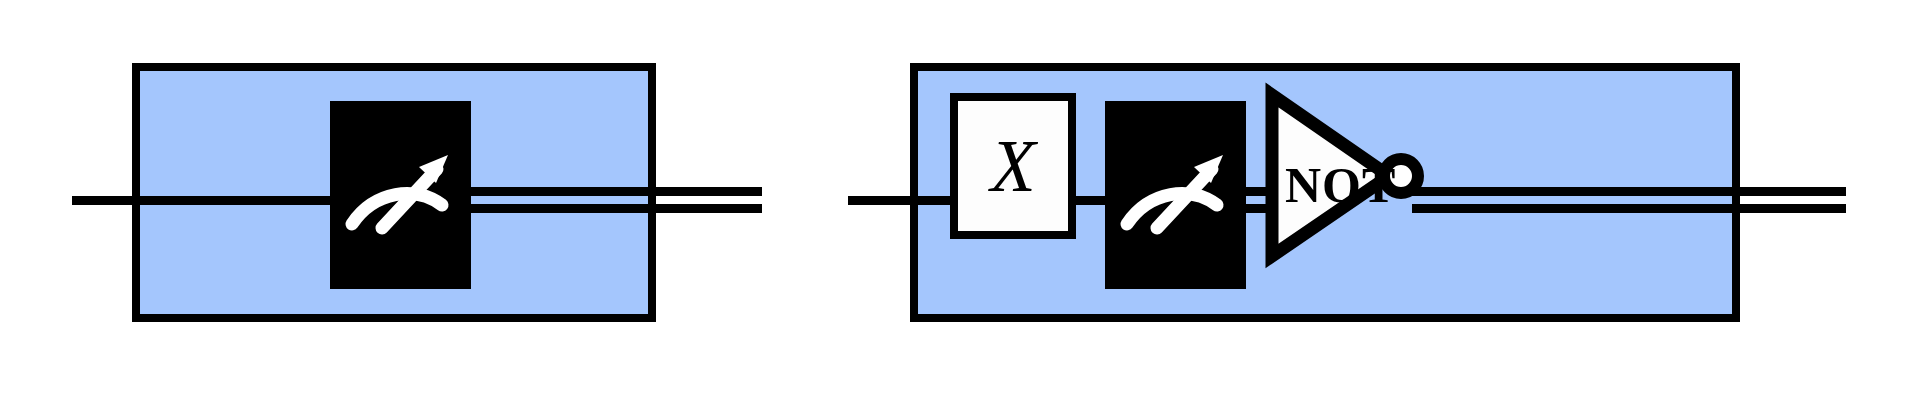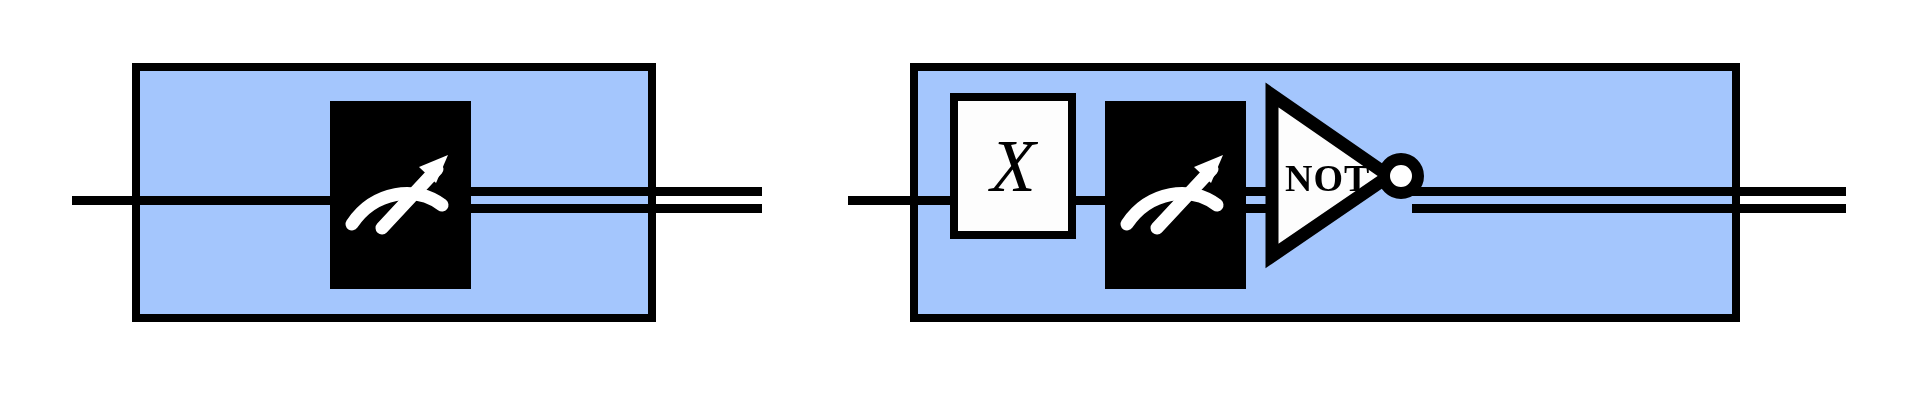--- a/index.html
+++ b/index.html
@@ -97,21 +97,21 @@
   .not-gate svg {
     display: block;
     width: 100%;
     height: 100%;
     overflow: visible;
   }
   .not-label {
     position: absolute;
     font-family: "Liberation Serif", "DejaVu Serif", serif;
     font-weight: bold;
-    font-size: 38px;
+    font-size: 50px;
     letter-spacing: 1px;
     color: #000000;
     user-select: none;
     white-space: nowrap;
   }
 
   
   .equiv {
     position: absolute;
     font-family: "Liberation Serif", "DejaVu Serif", serif;

